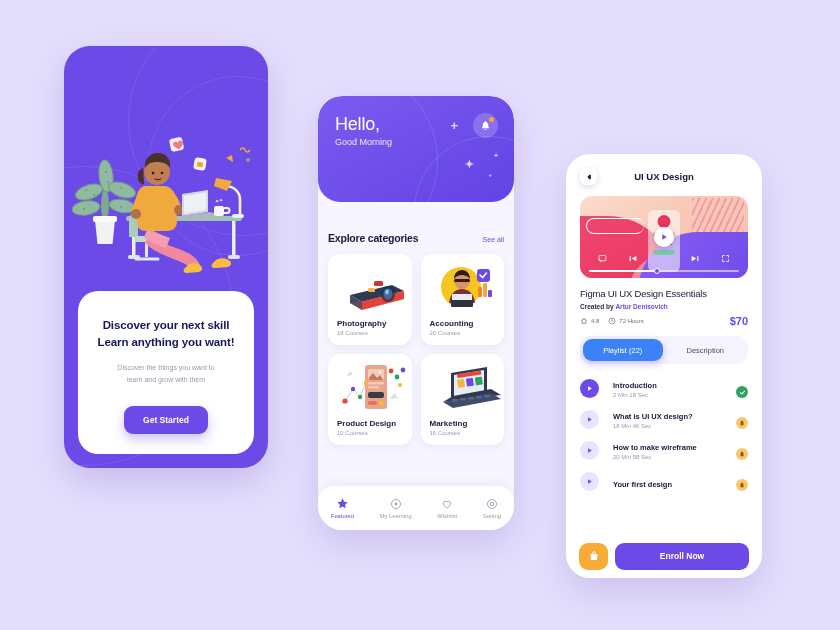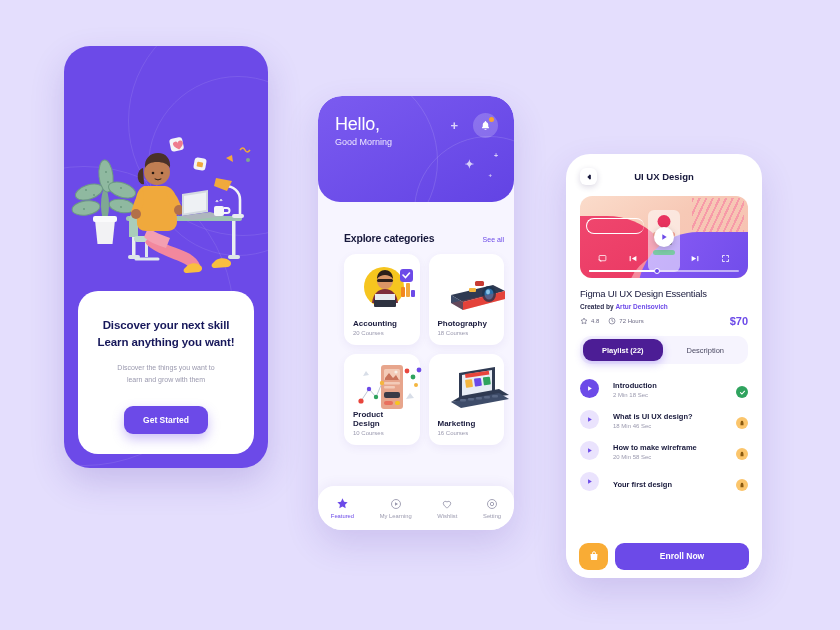--- a/index.html
+++ b/index.html
@@ -82,21 +82,21 @@
     background: #fff; border-radius: 16px;
     display: flex; align-items: center; padding: 0 11px;
     box-shadow: 0 4px 12px rgba(60,30,140,.13);
   }
   .search-input {
     flex: 1; border: none; outline: none; font-size: 8px; color: #6D6B85;
     font-family: "Liberation Sans", sans-serif; margin-left: 7px; background: transparent;
   }
   .search-input::placeholder { color: #908FA6; }
 
-  .p2-body { padding: 30px 10px 0; margin-left: 16px; }
+  .p2-body { padding: 30px 10px 0; }
   .sec-row { display: flex; align-items: baseline; justify-content: space-between; }
   .sec-title { font-size: 10.5px; font-weight: bold; color: #17183B; letter-spacing: -.2px; }
   .see-all { font-size: 7px; color: #6C4AE8; cursor: pointer; }
 
   .cat-grid { display: grid; grid-template-columns: 1fr 1fr; gap: 9px; margin-top: 10px; }
   .cat-card {
     background: #fff; border-radius: 12px; height: 91px;
     padding: 8px 9px 9px; position: relative;
     box-shadow: 0 3px 9px rgba(80,50,170,.07);
     display: flex; flex-direction: column; justify-content: flex-end;
@@ -176,21 +176,21 @@
   .price { margin-left: auto; font-size: 11px; font-weight: bold; color: #6C4AE8; }
 
   .tabs {
     margin: 9px 14px 0; background: #F6F4FE; border-radius: 11px; padding: 3px;
     display: flex; gap: 3px;
   }
   .tab {
     flex: 1; height: 22px; border-radius: 9px; font-size: 7.5px; color: #4C4B63;
     display: flex; align-items: center; justify-content: center; cursor: pointer;
   }
-  .tab.active { background: #4c1d95; color: #fff; font-weight: bold; box-shadow: 0 3px 8px rgba(108,74,232,.32); }
+  .tab.active { background: #3b82f6; color: #fff; font-weight: normal; box-shadow: 0 3px 8px rgba(108,74,232,.32); }
 
   .playlist { padding: 0 14px; margin-top: 9px; }
   .pl-item { display: flex; align-items: flex-end; gap: 14px; padding: 6px 0; cursor: pointer; }
   .pl-play { width: 19px; height: 19px; border-radius: 50%; background: #EAE3FD;
     display: flex; align-items: center; justify-content: center; flex: 0 0 auto; }
   .pl-item.done .pl-play { background: #6C4AE8; }
   .pl-txt { flex: 1; min-width: 0; }
   .pl-name { font-size: 7.5px; font-weight: bold; color: #17183B; }
   .pl-dur { font-size: 6px; color: #9A99AE; margin-top: 2px; }
   .pl-stat { width: 12px; height: 12px; border-radius: 50%; display: flex;
@@ -343,51 +343,51 @@
   <div class="p2-body">
     <div class="sec-row">
       <div class="sec-title">Explore categories</div>
       <div class="see-all">See all</div>
     </div>
 
     <div class="cat-grid">
 
       <div class="cat-card">
         <svg class="cat-art" viewBox="0 0 90 52">
+          <path d="M22 34l42-10 12 6-42 11z" fill="#2F3A52"></path>
+          <path d="M34 41l42-11v8l-42 11z" fill="#E8453C"></path>
+          <path d="M22 34v8l12 7v-8z" fill="#3E4C69"></path>
+          <ellipse cx="60" cy="33" rx="7" ry="8" fill="#1F3550"></ellipse>
+          <ellipse cx="60" cy="33" rx="4.5" ry="5.5" fill="#2E6FA8"></ellipse>
+          <ellipse cx="59" cy="31" rx="2" ry="2.4" fill="#87C3E8"></ellipse>
+          <rect x="40" y="27" width="7" height="4" rx="1" fill="#F4B63F"></rect>
+          <rect x="46" y="20" width="9" height="5" rx="1.5" fill="#C73A32"></rect>
+          <path d="M22 42l12 7 42-11v-8z" fill="#D83B33" opacity=".25"></path>
+        </svg>
+        <div class="cat-name">Photography</div>
+        <div class="cat-count">18 Courses</div>
+      </div>
+
+      <div class="cat-card">
+        <svg class="cat-art" viewBox="0 0 90 52">
           <circle cx="40" cy="26" r="20" fill="#F6C51F"></circle>
           <path d="M28 42c1-9 6-14 13-14s12 5 13 14z" fill="#7E2E3C"></path>
           <circle cx="41" cy="20" r="8" fill="#D99466"></circle>
           <path d="M33 18c0-6 4-9 8-9s8 3 8 9c-2-3-5-4-8-4s-6 1-8 4z" fill="#2B1E1A"></path>
           <rect x="33" y="18" width="16" height="3" rx="1.5" fill="#2B1E1A"></rect>
           <rect x="30" y="38" width="22" height="8" rx="1" fill="#2E3240"></rect>
           <rect x="31" y="33" width="20" height="6" fill="#E8EBF0"></rect>
           <rect x="56" y="8" width="13" height="13" rx="3" fill="#6C4AE8"></rect>
           <path d="M59 14l2.5 2.5 4-4.5" stroke="#fff" stroke-width="1.6" fill="none" stroke-linecap="round"></path>
           <rect x="57" y="26" width="4" height="10" rx="1" fill="#F2871F"></rect>
           <rect x="62" y="22" width="4" height="14" rx="1" fill="#F2A83C"></rect>
           <rect x="67" y="29" width="4" height="7" rx="1" fill="#6C4AE8"></rect>
         </svg>
         <div class="cat-name">Accounting</div>
         <div class="cat-count">20 Courses</div>
-      </div>
-
-      <div class="cat-card">
-        <svg class="cat-art" viewBox="0 0 90 52">
-          <path d="M22 34l42-10 12 6-42 11z" fill="#2F3A52"></path>
-          <path d="M34 41l42-11v8l-42 11z" fill="#E8453C"></path>
-          <path d="M22 34v8l12 7v-8z" fill="#3E4C69"></path>
-          <ellipse cx="60" cy="33" rx="7" ry="8" fill="#1F3550"></ellipse>
-          <ellipse cx="60" cy="33" rx="4.5" ry="5.5" fill="#2E6FA8"></ellipse>
-          <ellipse cx="59" cy="31" rx="2" ry="2.4" fill="#87C3E8"></ellipse>
-          <rect x="40" y="27" width="7" height="4" rx="1" fill="#F4B63F"></rect>
-          <rect x="46" y="20" width="9" height="5" rx="1.5" fill="#C73A32"></rect>
-          <path d="M22 42l12 7 42-11v-8z" fill="#D83B33" opacity=".25"></path>
-        </svg>
-        <div class="cat-name">Photography</div>
-        <div class="cat-count">18 Courses</div>
       </div>
 
       <div class="cat-card">
         <svg class="cat-art" viewBox="0 0 90 52">
           <rect x="37" y="4" width="22" height="44" rx="3" fill="#E7A58C"></rect>
           <rect x="40" y="8" width="16" height="11" rx="1.5" fill="#F3CBB8"></rect>
           <path d="M41 17l4-5 4 5 3-3 3 5h-14z" fill="#C9745C"></path>
           <circle cx="52" cy="11" r="1.6" fill="#F6EFE6"></circle>
           <rect x="40" y="21" width="16" height="2.5" rx="1" fill="#F3CBB8"></rect>
           <rect x="40" y="25" width="11" height="2.5" rx="1" fill="#F3CBB8"></rect>

